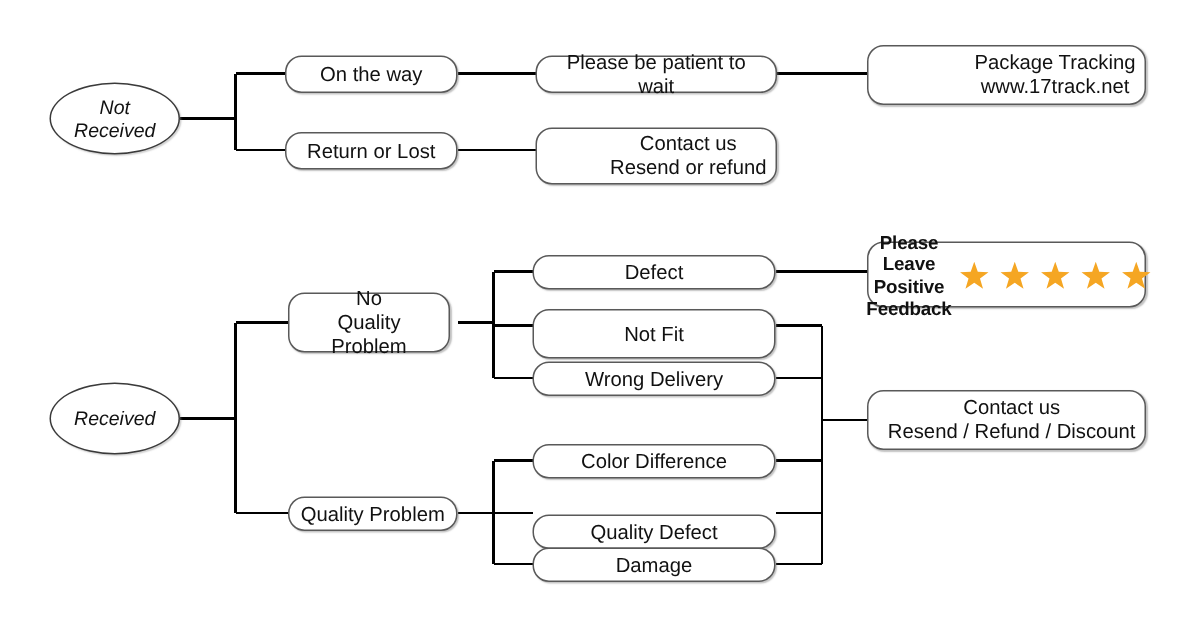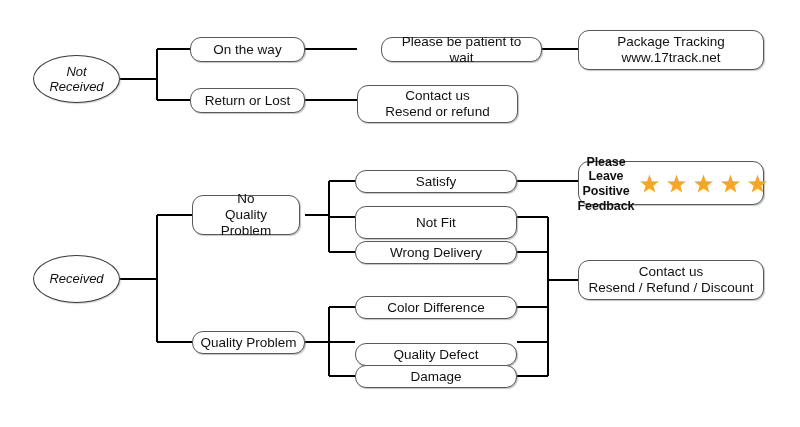--- a/index.html
+++ b/index.html
@@ -75,20 +75,21 @@
     line-height: 1;
     margin-top: 1px;
   }
   .star {
     display: block;
     width: 21px;
     height: 21px;
   }
   .two-line {
     font-size: 13.5px;
+    justify-content: flex-end;
   }
 </style>
 </head>
 <body>
 
 <div id="canvas">
 
   <svg id="wires" viewBox="0 0 800 427" width="800" height="427" xmlns="http://www.w3.org/2000/svg">
     <g stroke="#000000" stroke-width="1.6" fill="none" shape-rendering="crispEdges">
 
@@ -144,21 +145,21 @@
   </div>
 
   <div class="node rbox" style="left:190px; top:37px; width:115px; height:25px;">
     <span class="label">On the way</span>
   </div>
 
   <div class="node rbox" style="left:190px; top:88px; width:115px; height:25px;text-align:right;">
     <span class="label">Return or Lost</span>
   </div>
 
-  <div class="node rbox" style="left:357px; top:37px; width:161px; height:25px;margin-left:24px;">
+  <div class="node rbox" style="left:357px; top:37px; width:161px; height:25px;">
     <span class="label">Please be patient to wait</span>
   </div>
 
   <div class="node rbox two-line" style="left:357px; top:85px; width:161px; height:38px;">
     <span class="label">Contact us
 Resend or refund</span>
   </div>
 
   <div class="node rbox two-line" style="left:578px; top:30px; width:186px; height:40px;">
     <span class="label">Package Tracking
@@ -172,21 +173,21 @@
   <div class="node rbox two-line" style="left:192px; top:195px; width:108px; height:40px;">
     <span class="label">No
 Quality Problem</span>
   </div>
 
   <div class="node rbox" style="left:192px; top:331px; width:113px; height:23px;">
     <span class="label">Quality Problem</span>
   </div>
 
   <div class="node rbox" style="left:355px; top:170px; width:162px; height:23px;">
-    <span class="label">Satisfy</span>
+    <span class="label">Defect</span>
   </div>
 
   <div class="node rbox" style="left:355px; top:206px; width:162px; height:33px;">
     <span class="label">Not Fit</span>
   </div>
 
   <div class="node rbox" style="left:355px; top:241px; width:162px; height:23px;">
     <span class="label">Wrong Delivery</span>
   </div>
 

